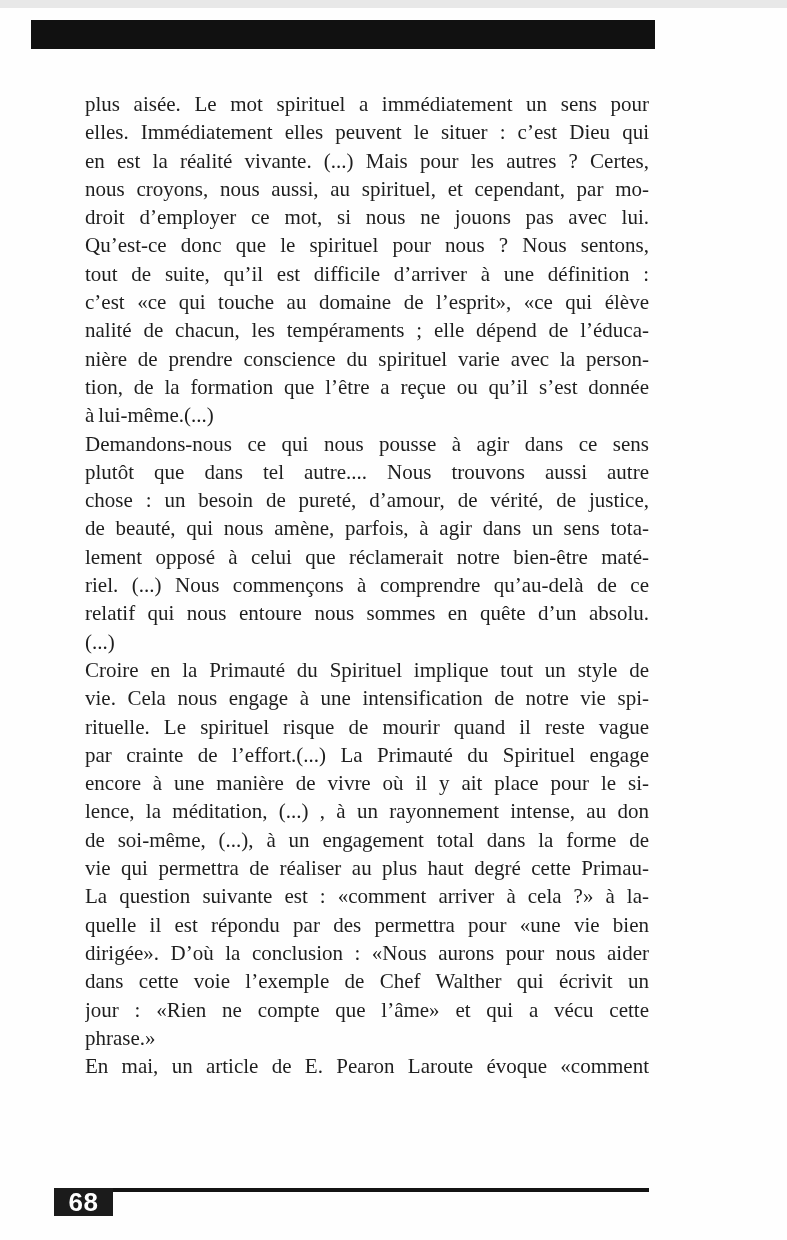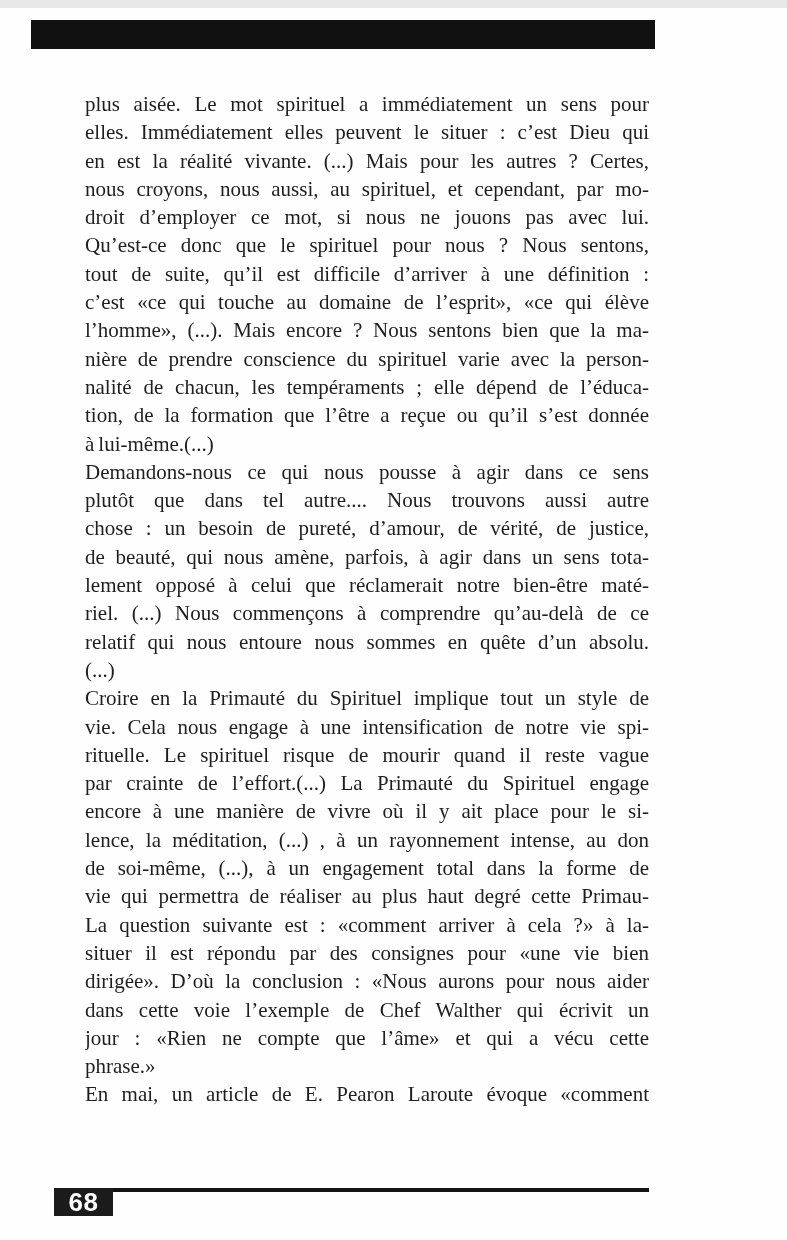--- a/index.html
+++ b/index.html
@@ -77,43 +77,42 @@
 
   <div class="text-block">
       <div class="line">plus aisée. Le mot spirituel a immédiatement un sens pour</div>
       <div class="line">elles. Immédiatement elles peuvent le situer : c’est Dieu qui</div>
       <div class="line">en est la réalité vivante. (...) Mais pour les autres ? Certes,</div>
       <div class="line">nous croyons, nous aussi, au spirituel, et cependant, par mo-</div>
       <div class="line">droit d’employer ce mot, si nous ne jouons pas avec lui.</div>
       <div class="line">Qu’est-ce donc que le spirituel pour nous ? Nous sentons,</div>
       <div class="line">tout de suite, qu’il est difficile d’arriver à une définition :</div>
       <div class="line">c’est «ce qui touche au domaine de l’esprit», «ce qui élève</div>
-      <div class="line">l’homme», (...). Mais encore ? Nous sentons bien que la ma-</div>
+      <div class="line">nalité de chacun, les tempéraments ; elle dépend de l’éduca-</div>
       <div class="line">nière de prendre conscience du spirituel varie avec la person-</div>
-      <div class="line">nalité de chacun, les tempéraments ; elle dépend de l’éduca-</div>
       <div class="line">tion, de la formation que l’être a reçue ou qu’il s’est donnée</div>
       <div class="line noj">à lui-même.(...)</div>
       <div class="line">Demandons-nous  ce qui nous pousse à agir dans ce sens</div>
       <div class="line">plutôt que dans tel autre.... Nous trouvons aussi autre</div>
       <div class="line">chose : un besoin de pureté, d’amour, de vérité, de justice,</div>
       <div class="line">de beauté, qui nous amène, parfois, à agir dans un sens tota-</div>
       <div class="line">lement opposé à celui que réclamerait notre bien-être maté-</div>
       <div class="line">riel. (...) Nous commençons à comprendre qu’au-delà de ce</div>
       <div class="line">relatif qui nous entoure nous sommes en quête d’un absolu.</div>
       <div class="line noj">(...)</div>
       <div class="line">Croire en la Primauté du Spirituel implique tout un style de</div>
       <div class="line">vie. Cela nous engage à une intensification de notre vie spi-</div>
       <div class="line">rituelle. Le spirituel risque de mourir quand il reste vague</div>
       <div class="line">par crainte de l’effort.(...) La Primauté du Spirituel engage</div>
       <div class="line">encore à une manière de vivre où il y ait place pour le si-</div>
       <div class="line">lence, la méditation, (...) , à un rayonnement intense, au don</div>
       <div class="line">de soi-même, (...), à un engagement total dans la forme de</div>
       <div class="line">vie qui permettra de réaliser au plus haut degré cette Primau-</div>
       <div class="line">La question suivante est : «comment arriver à cela ?» à la-</div>
-      <div class="line">situer il est répondu par des consignes pour «une vie bien</div>
+      <div class="line">quelle il est répondu par des permettra pour «une vie bien</div>
       <div class="line">dirigée». D’où la conclusion : «Nous aurons pour nous aider</div>
       <div class="line">dans cette voie l’exemple de Chef Walther qui écrivit un</div>
       <div class="line">jour : «Rien ne compte que l’âme» et qui a vécu cette</div>
       <div class="line noj">phrase.»</div>
       <div class="line">En mai, un article de E. Pearon Laroute évoque «comment</div>
     </div>
 
   <div class="footer-rule"></div>
 
   <div class="page-num-box">

